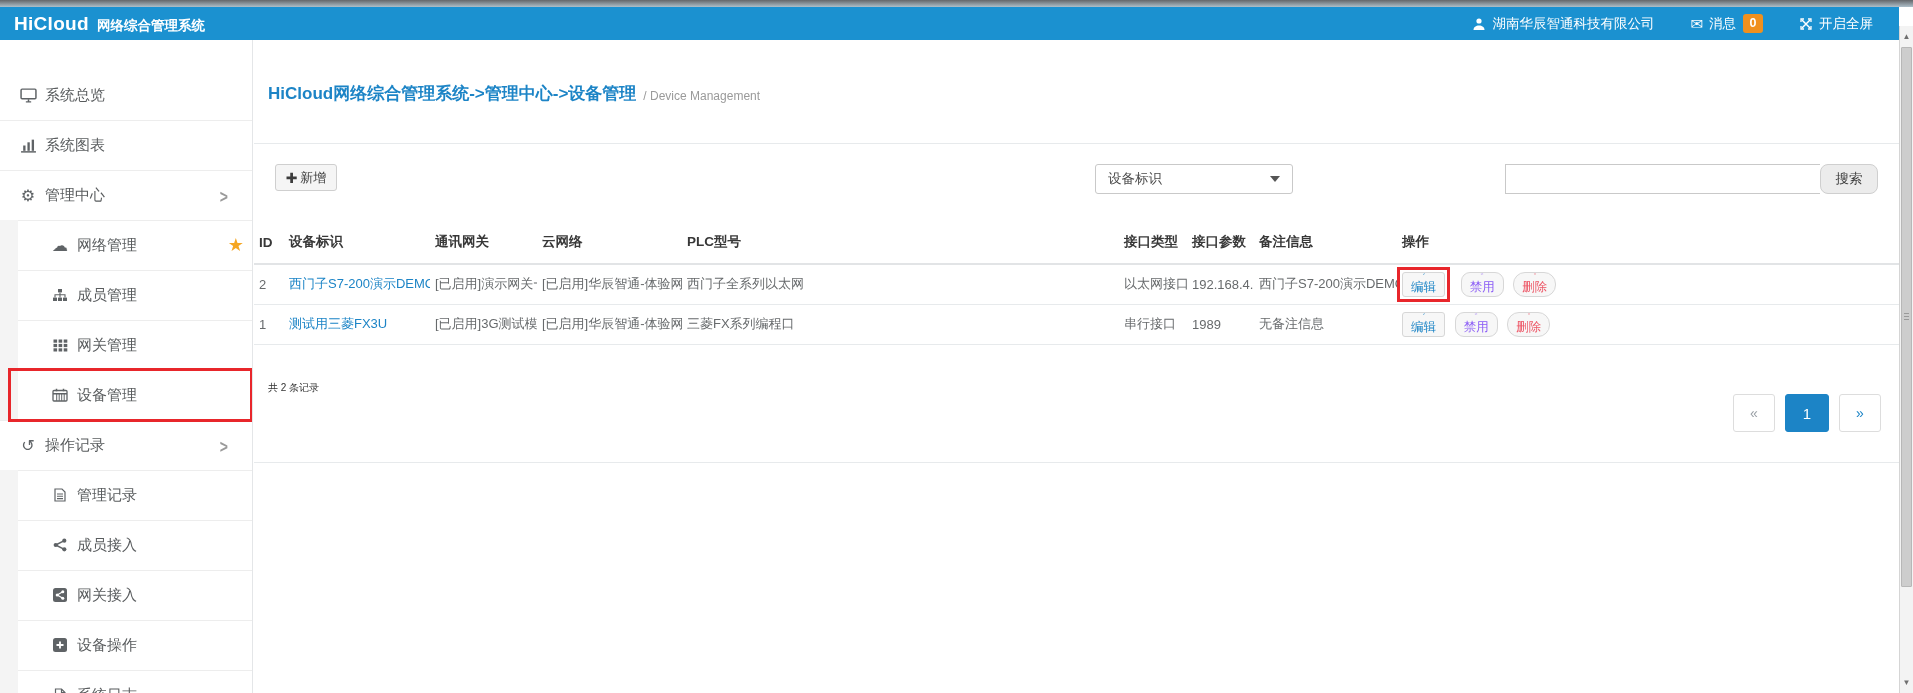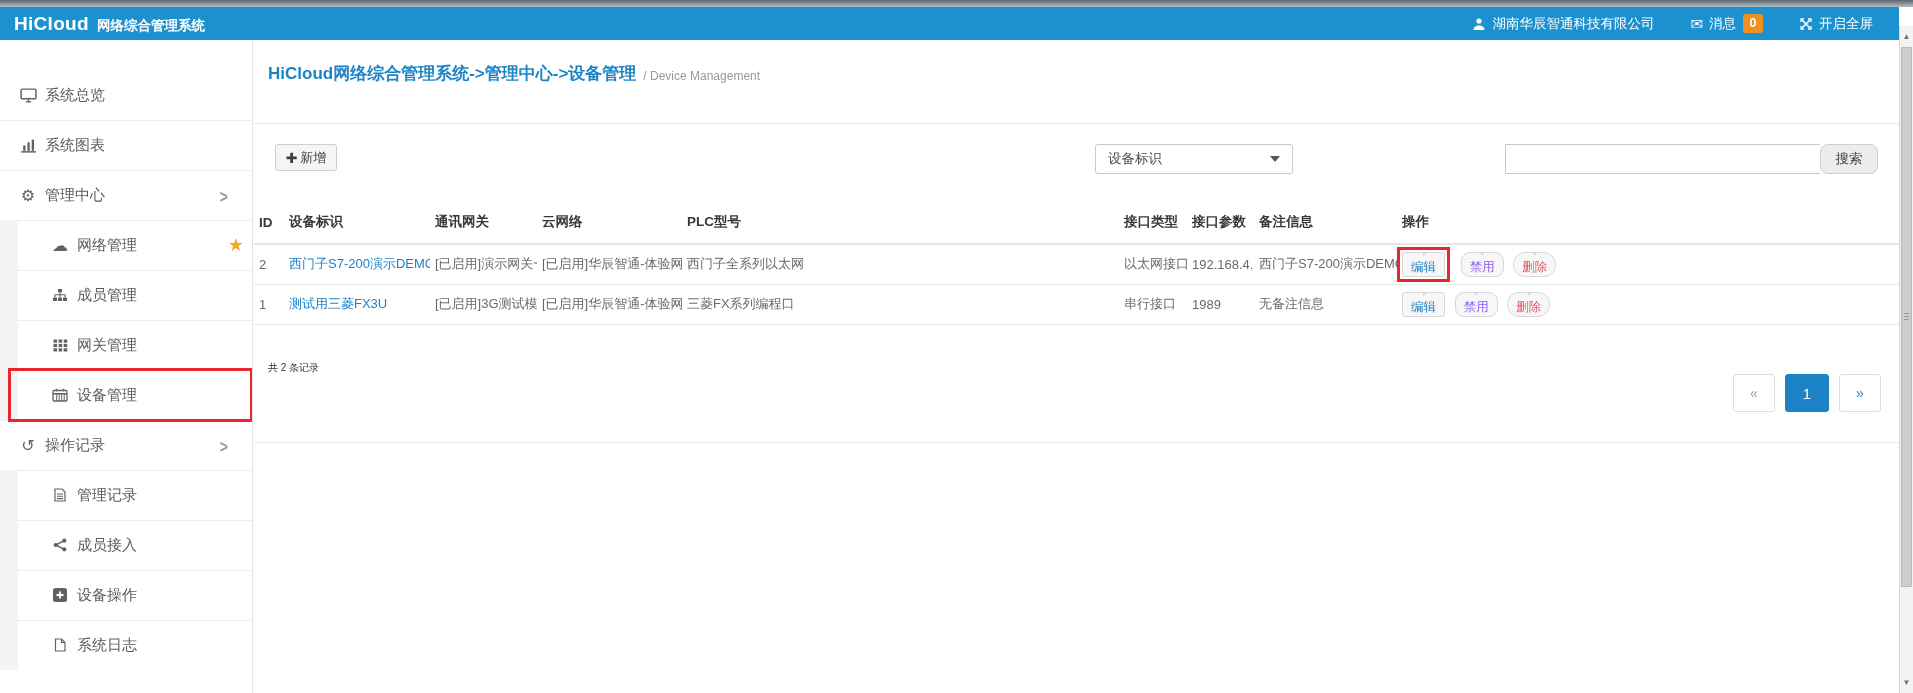--- a/index.html
+++ b/index.html
@@ -36,21 +36,21 @@
   .nicon { display:inline-flex; justify-content:center; align-items:center; width:20px; margin-right:7px;
            color:#5f6366; font-size:16px; flex:none; }
   .nicon svg { display:block; }
   .nlabel { white-space:nowrap; }
   .chev { position:absolute; right:24px; color:#9a9a9a; font-size:14px; font-weight:bold; transform:scaleY(1.3); }
   .star { position:absolute; right:8px; color:#f5a623; font-size:18px; }
   .red-box { position:absolute; left:8px; right:-1px; top:-2px; bottom:-2px;
              border:3px solid #e8262b; pointer-events:none; z-index:5; }
 
   
-  .content { position:absolute; left:254px; top:24px; width:1645px; height:526px; background:#fff; }
+  .content { position:absolute; left:254px; top:44px; width:1645px; height:526px; background:#fff; }
   .page-head { position:absolute; left:0; top:0; width:100%; height:100px; border-bottom:1px solid #e7eaec;
                display:flex; align-items:center; padding-left:14px; }
   .crumb-main { color:#1c84c6; font-size:17px; font-weight:bold; }
   .crumb-sub  { color:#9a9a9a; font-size:12px; margin-left:7px; position:relative; top:2px; }
 
   .btn { font-family:inherit; background:#f5f5f5; border:1px solid #cfcfcf; border-radius:3px;
          color:#3c3c3c; cursor:pointer; }
   .add-btn { position:absolute; left:21px; top:120px; width:62px; height:27px; font-size:13px;
              display:flex; align-items:center; justify-content:center; gap:3px; }
   .add-btn .plus { font-weight:bold; font-size:14px; }
@@ -231,20 +231,32 @@
   <div class="nav-item lv2">
     <span class="nicon">
       <svg width="14" height="14" viewBox="0 0 14 14">
           <circle cx="11.3" cy="2.7" r="2.1" fill="currentColor"></circle>
           <circle cx="2.7" cy="7" r="2.1" fill="currentColor"></circle>
           <circle cx="11.3" cy="11.3" r="2.1" fill="currentColor"></circle>
           <path d="M2.7 7l8.6-4.3M2.7 7l8.6 4.3" stroke="currentColor" stroke-width="1.4"></path>
         </svg>
     </span>
     <span class="nlabel">成员接入</span>
+  </div>
+  <div class="nav-item lv2">
+    <span class="nicon">
+      <svg width="14" height="14" viewBox="0 0 14 14">
+          <rect width="14" height="14" rx="2.5" fill="currentColor"></rect>
+          <circle cx="9.8" cy="3.8" r="1.5" fill="#fff"></circle>
+          <circle cx="4.2" cy="7" r="1.5" fill="#fff"></circle>
+          <circle cx="9.8" cy="10.2" r="1.5" fill="#fff"></circle>
+          <path d="M4.2 7l5.6-3.2M4.2 7l5.6 3.2" stroke="#fff" stroke-width="1.1"></path>
+        </svg>
+    </span>
+    <span class="nlabel">网关接入</span>
   </div>
   <div class="nav-item lv2">
     <span class="nicon">
       <svg width="14" height="14" viewBox="0 0 14 14">
           <rect width="14" height="14" rx="2.5" fill="currentColor"></rect>
           <path d="M7 3.5v7M3.5 7h7" stroke="#fff" stroke-width="1.8"></path>
         </svg>
     </span>
     <span class="nlabel">设备操作</span>
   </div>

